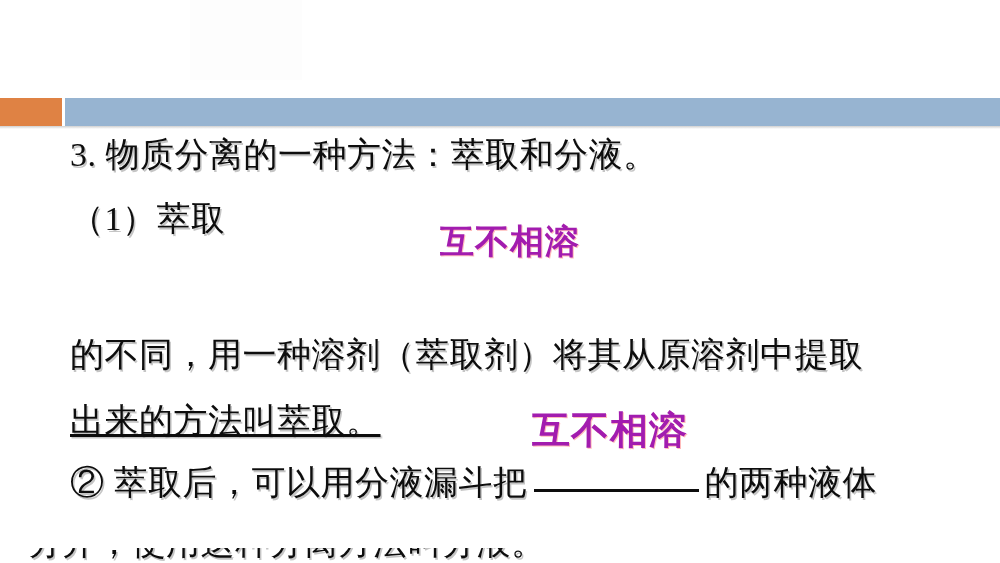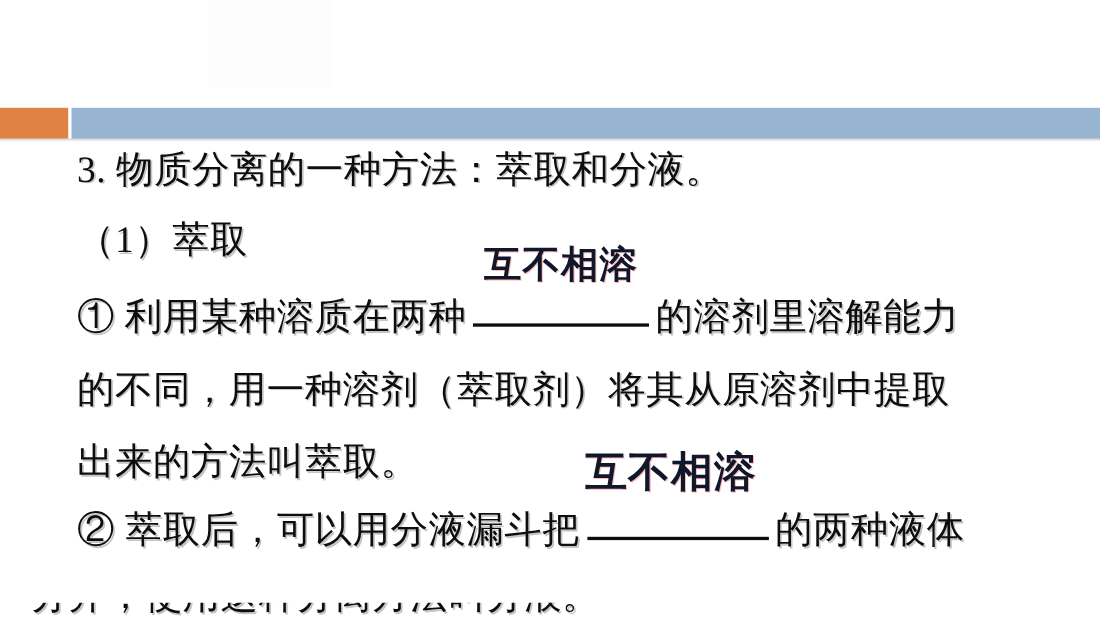--- a/index.html
+++ b/index.html
@@ -88,21 +88,21 @@
     letter-spacing: 0.5px;
     font-family: "Liberation Serif", "DejaVu Serif", serif;
     font-weight: 400;
     text-shadow: 1.5px 1.5px 0 rgba(150,150,150,0.55);
   }
 
   .line-1 { top: 12px; }
   .line-2 { top: 76px; }
   .line-3 { top: 146px; }
   .line-4 { top: 212px; }
-  .line-5 { top: 278px; }
+  .line-5 { top: 278px; text-decoration: underline; }
   .line-6 { top: 340px; }
 
   .blank {
     display: inline-block;
     width: 160px;
     border-bottom: 3px solid #0d0d0d;
     vertical-align: 2px;
     margin: 0 6px;
     text-shadow: none;
   }
@@ -112,21 +112,21 @@
     border-bottom: 3px solid #0d0d0d;
     vertical-align: 2px;
     margin: 0 6px;
     text-shadow: none;
   }
 
   
   .answer {
     position: absolute;
     white-space: nowrap;
-    color: #0f172a;
+    color: #a21caf;
     font-family: "Liberation Serif", "DejaVu Serif", serif;
     font-weight: 700;
     line-height: 1;
     text-shadow: 1px 1px 0 rgba(255,150,150,0.65);
   }
   .answer-1 {
     left: 440px;
     top: 225px;
     font-size: 34px;
     letter-spacing: 1px;
@@ -172,21 +172,20 @@
     <div class="band-blue"></div>
     <div class="band-shadow"></div>
   </div>
 
   <div class="body-block">
 
     <div class="line line-1">3. 物质分离的一种方法：萃取和分液。</div>
 
     <div class="line line-2">（1）萃取</div>
 
-    <div class="line line-3"><span>① 利用某种溶质在两种</span><span class="blank"></span><span>的溶剂里溶解能力</span></div>
 
     <div class="line line-4">的不同，用一种溶剂（萃取剂）将其从原溶剂中提取</div>
 
     <div class="line line-5">出来的方法叫萃取。</div>
 
     <div class="line line-6"><span>② 萃取后，可以用分液漏斗把</span><span class="blank-2"></span><span>的两种液体</span></div>
 
   </div>
 
   <div class="answer answer-1">互不相溶</div>

